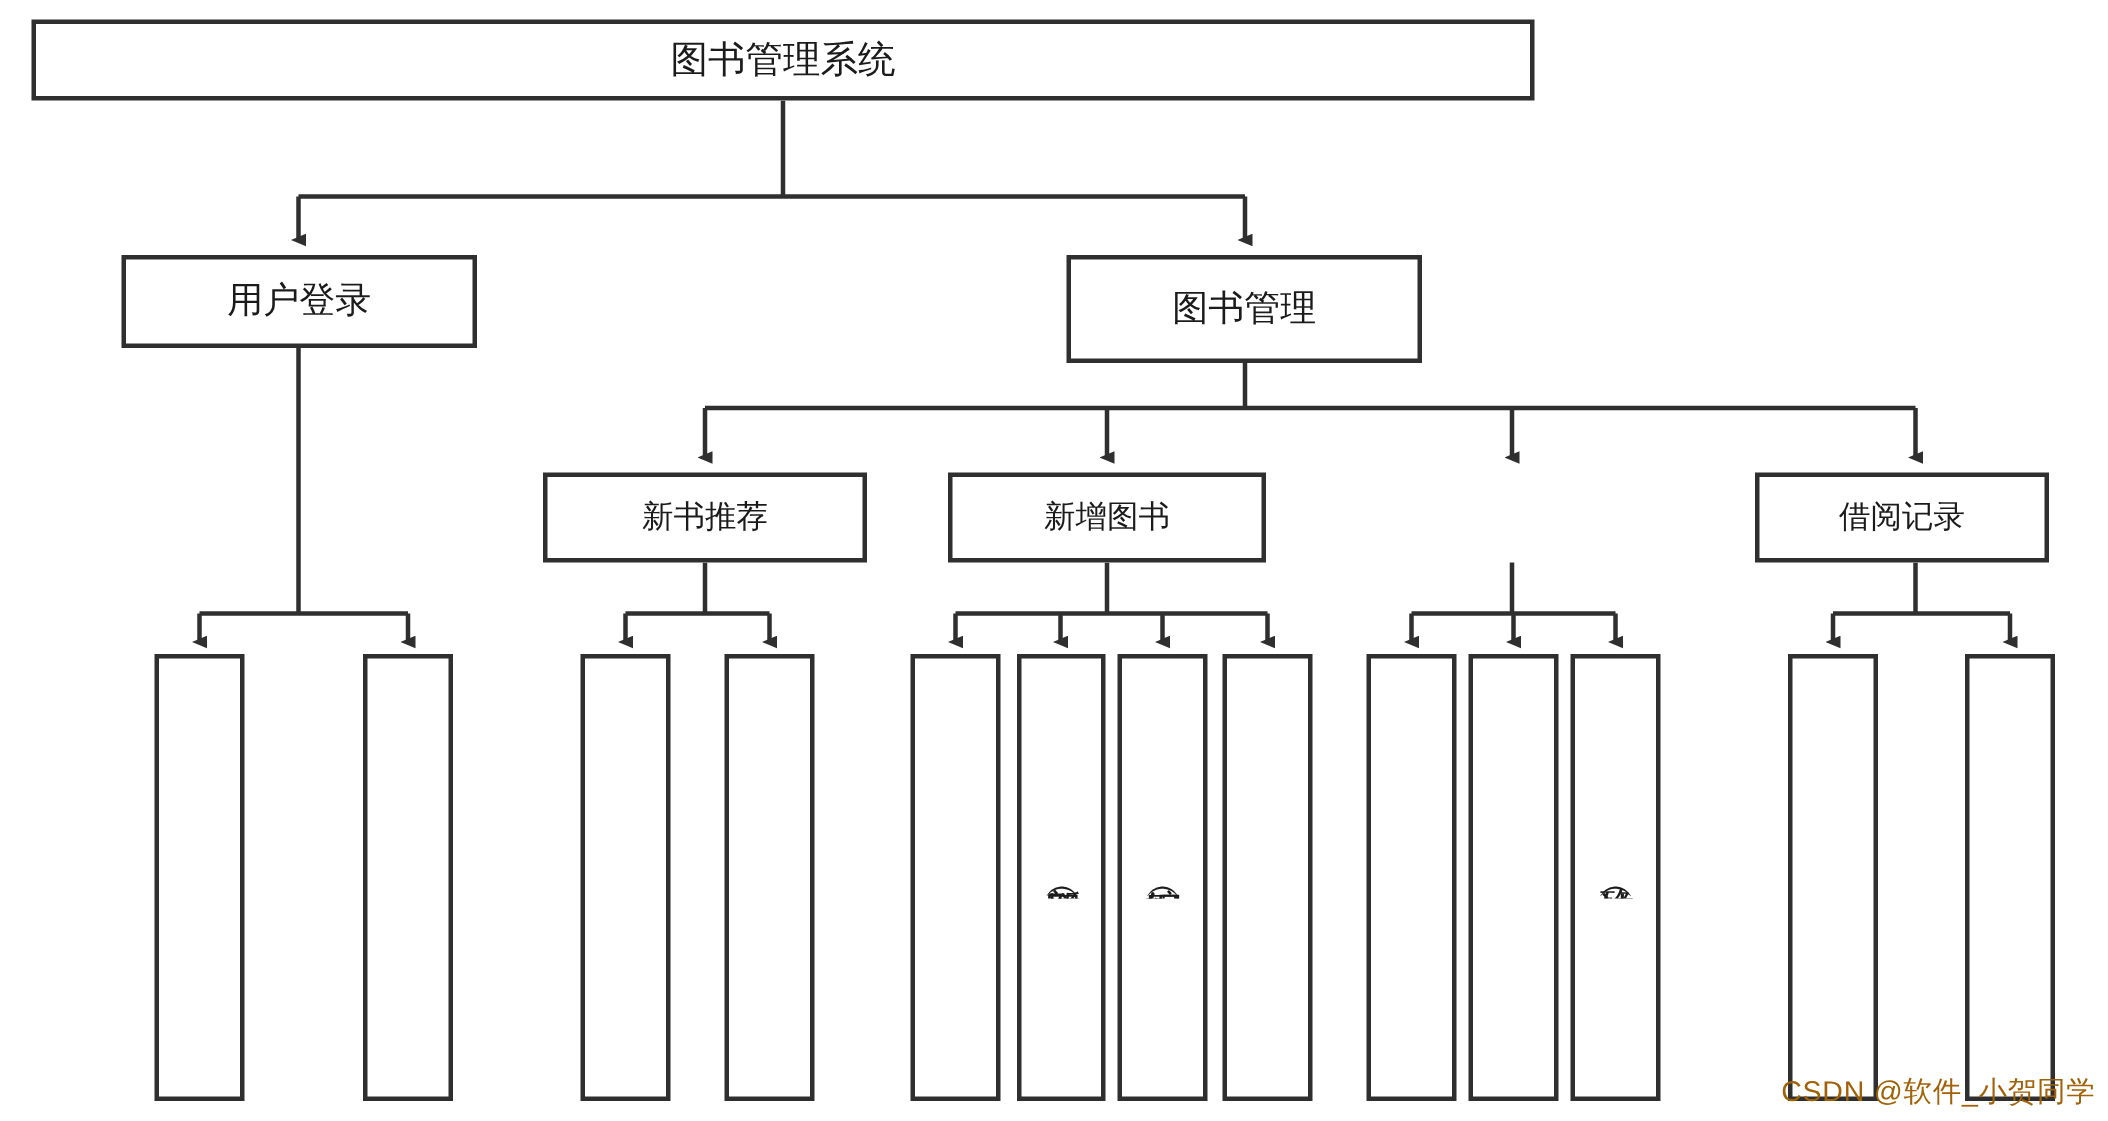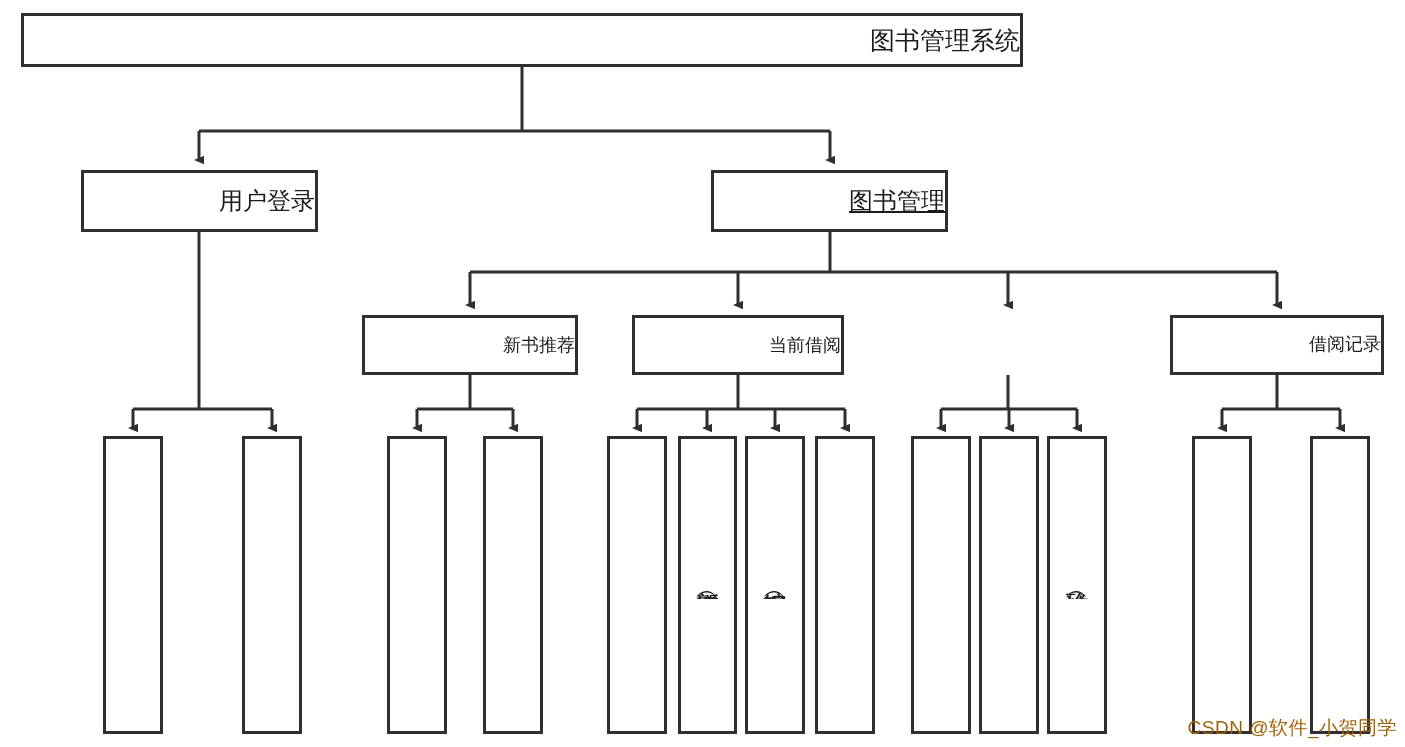--- a/index.html
+++ b/index.html
@@ -25,33 +25,33 @@
     height: 747px;
     pointer-events: none;
   }
   .node {
     position: absolute;
     box-sizing: border-box;
     background: #ffffff;
     border: 3px solid #2f2f2f;
     display: flex;
     align-items: center;
-    justify-content: flex-end;
+    justify-content: center;
     color: #1b1b1b;
     text-align: center;
     line-height: 1.12;
   }
   .node.root {
     font-size: 25px;
   }
   .node.lvl1 {
     font-size: 24px;
   }
   .node.lvl2 {
-    font-size: 18px;
+    font-size: 21px;
   }
   .node.leaf {
     font-size: 24px;
     align-items: center;
     justify-content: center;
     padding: 6px 0;
   }
   .node.leaf .vtext {
     writing-mode: vertical-rl;
     text-orientation: upright;
@@ -126,31 +126,31 @@
     </g>
   </svg>
 
   <div class="node root" style="left:21px; top:13px; width:1002px; height:54px;">
     <span>图书管理系统</span>
   </div>
 
   <div class="node lvl1" style="left:81px; top:170px; width:237px; height:62px;">
     <span>用户登录</span>
   </div>
-  <div class="node lvl1" style="left:711px; top:170px; width:237px; height:62px;text-decoration:underline;">
+  <div class="node lvl1" style="left:711px; top:170px; width:237px; height:72px;">
     <span>图书管理</span>
   </div>
 
   <div class="node lvl2" style="left:362px; top:315px; width:216px; height:60px;">
     <span>新书推荐</span>
   </div>
   <div class="node lvl2" style="left:632px; top:315px; width:212px; height:60px;">
-    <span>当前借阅</span>
+    <span>新增图书</span>
   </div>
-  <div class="node lvl2" style="left:1170px; top:315px; width:214px; height:60px;font-family:Liberation Mono, monospace;">
+  <div class="node lvl2" style="left:1170px; top:315px; width:196px; height:60px;">
     <span>借阅记录</span>
   </div>
 
   <div class="node leaf" style="left:103px; top:436px; width:60px; height:298px;">
     <span class="vtext">用户登录</span>
   </div>
   <div class="node leaf" style="left:242px; top:436px; width:60px; height:298px;">
     <span class="vtext">注销登录</span>
   </div>
 

